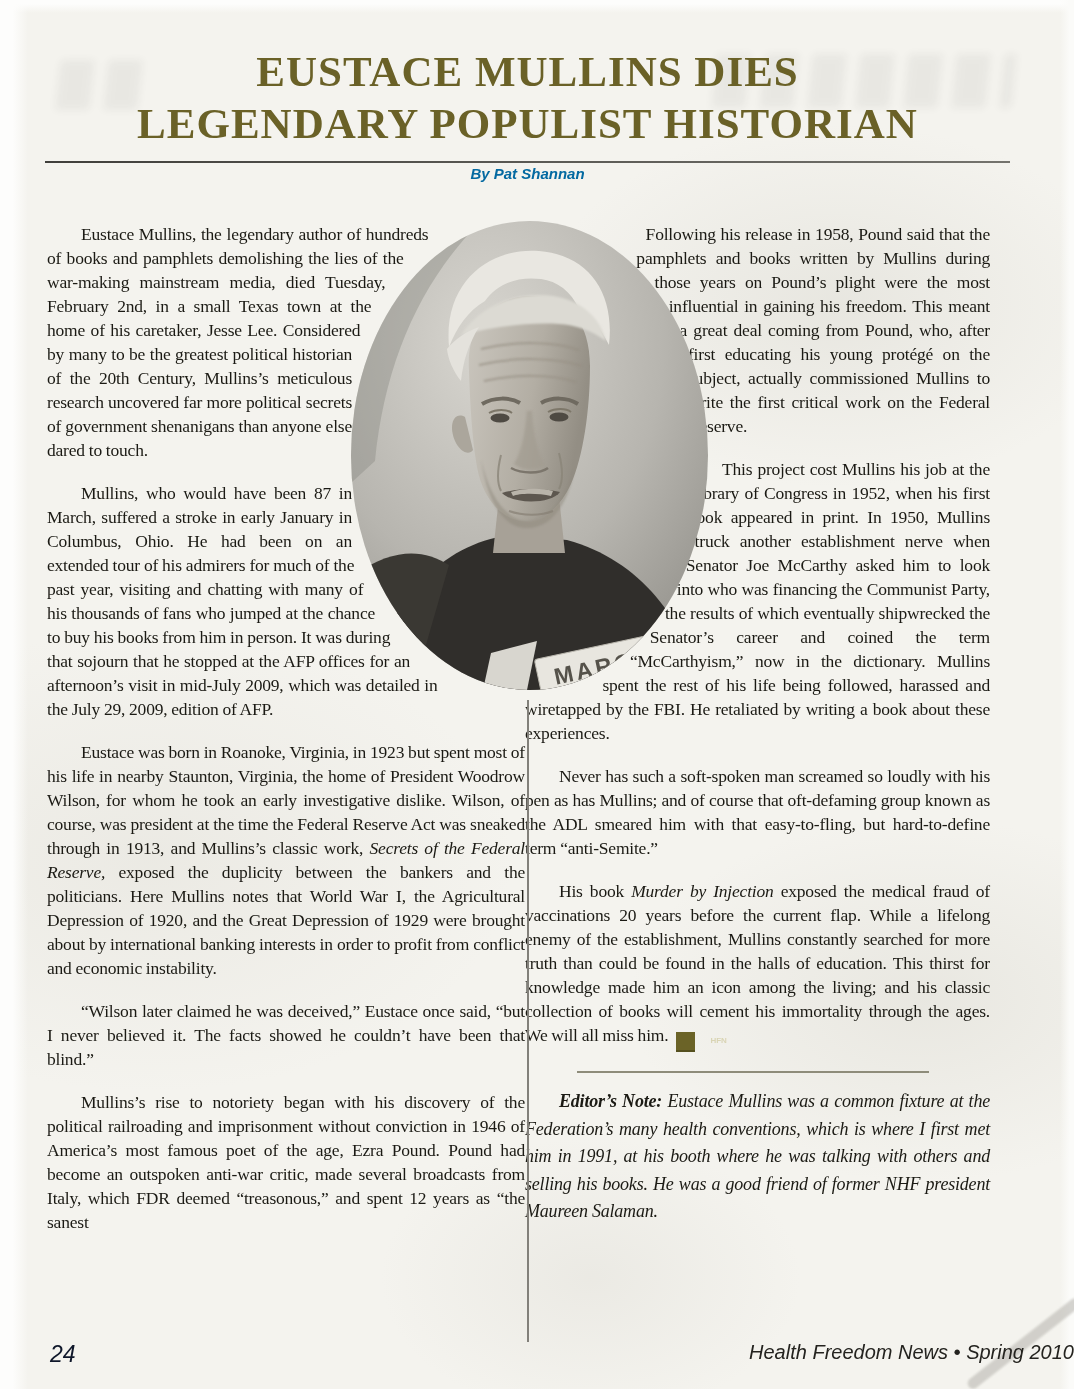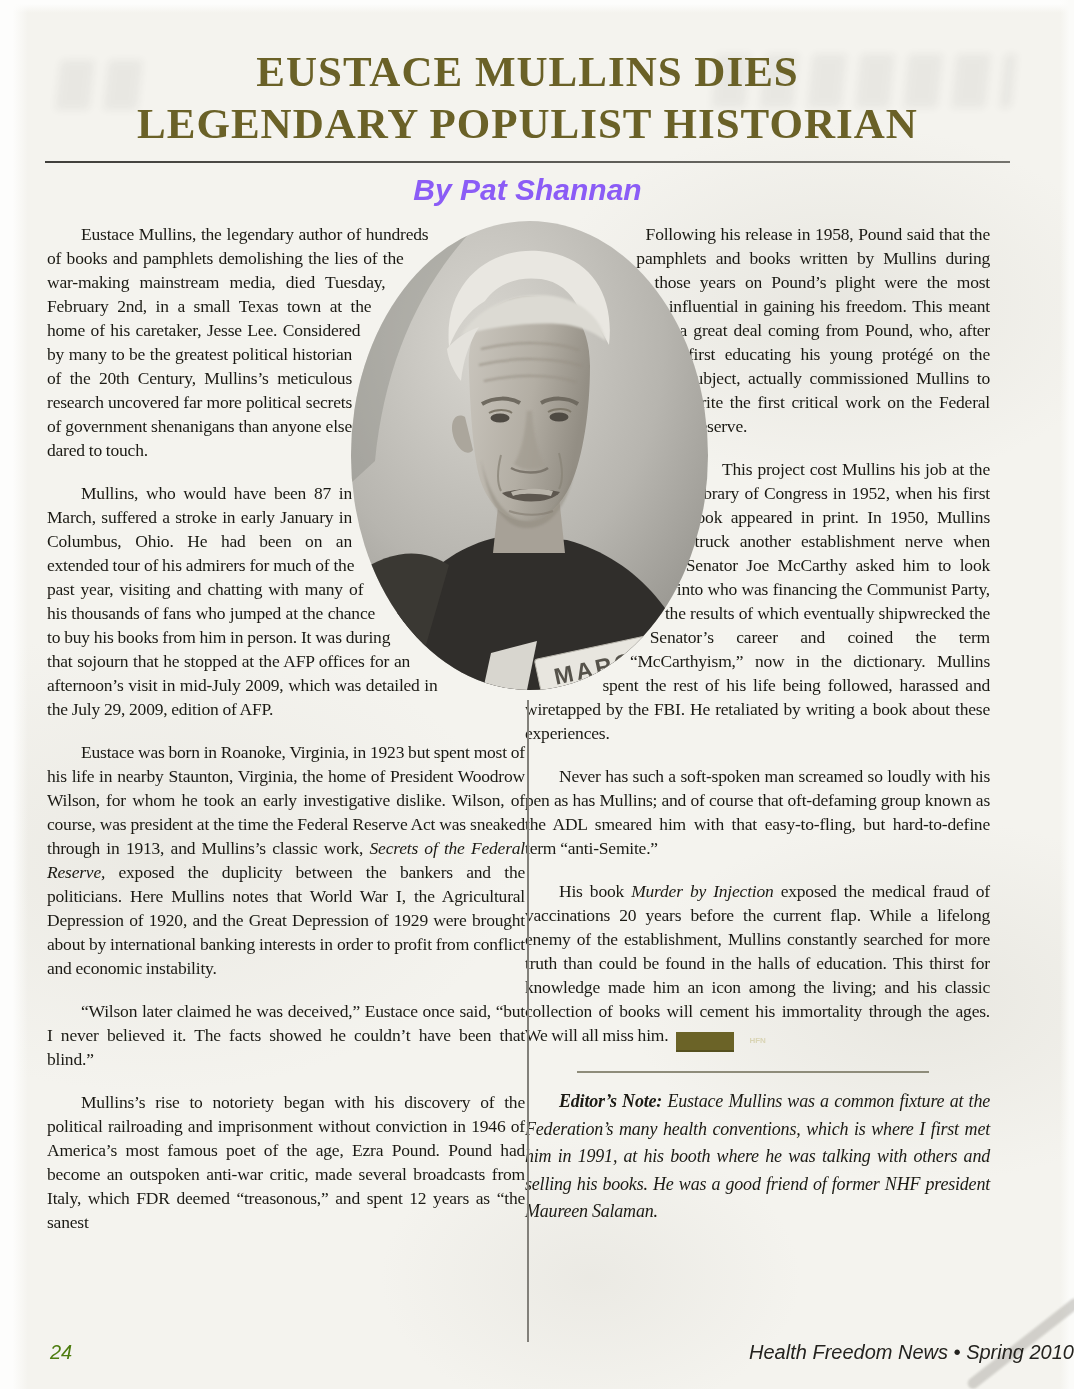--- a/index.html
+++ b/index.html
@@ -25,51 +25,50 @@
   .edge-right { position:absolute; right:0; top:0; bottom:0; width:14px; background:linear-gradient(270deg,#fbfbf9 30%,rgba(251,251,249,0)); }
   .stain-br   { position:absolute; width:140px; height:11px; right:-20px; bottom:40px; background:#b5b3ad; opacity:.55; transform:rotate(-38deg); border-radius:6px; filter:blur(1px); }
   .ghost { position:absolute; opacity:.05; filter:blur(4px); transform:skewX(-6deg); background:repeating-linear-gradient(90deg,#20201c 0 34px, transparent 34px 48px); }
   .ghost.g1 { top:54px; right:60px; width:300px; height:54px; }
   .ghost.g2 { top:60px; left:58px; width:92px; height:50px; }
 
   
   .masthead { position:absolute; left:45px; right:64px; top:46px; text-align:center; }
   .headline { font-weight:700; font-size:43px; line-height:52px; letter-spacing:1px; color:#6a6127; }
   .title-rule { height:2px; margin-top:11px; background:linear-gradient(90deg,#403f3b,#74736d); }
-  .byline { margin-top:10px; font-family:"Liberation Sans",sans-serif; font-style:italic; font-weight:700; font-size:30px; color:#8b5cf6; }
+  .byline { margin-top:2px; font-family:"Liberation Sans",sans-serif; font-style:italic; font-weight:700; font-size:15px; color:#0369a1; }
 
   
   .columns { position:absolute; left:47px; top:222px; width:963px; display:flex; }
   .col { text-align:justify; font-size:17.5px; line-height:24px; letter-spacing:-0.2px; word-spacing:-0.3px; }
   .col-left  { width:478px; }
   .col-right { width:465px; }
   .col p { margin:0 0 19px 0; text-indent:34px; }
   .oval-spacer-left  { float:right; width:173px; height:469px; shape-outside:ellipse(178px 235px at 178px 234px); shape-margin:13px; }
   .oval-spacer-right { float:left;  width:163px; height:469px; shape-outside:ellipse(178px 235px at -15px 234px); shape-margin:13px; }
 
   .note-rule { width:352px; height:2px; background:#8e8c7a; margin:8px 0 15px 52px; }
   .editor-note { font-style:italic; font-size:18px; line-height:27.5px; text-align:justify; margin:0; }
   .note-label { font-weight:700; }
 
   .end-mark {
     display:inline-block; width:19px; height:18px; margin-left:8px; vertical-align:-2px;
     background:#6b6327; color:#d9d4b4; font-family:"Liberation Sans",sans-serif;
     font-size:8px; font-weight:700; line-height:18px; text-align:center; letter-spacing:0;
     border-bottom:2px solid #55501f;
-    padding-left:39px;
   }
 
   
   .photo { position:absolute; left:351px; top:221px; width:357px; height:469px; }
   .photo svg { display:block; width:100%; height:100%; }
 
   .col-divider { position:absolute; left:527px; top:700px; width:2px; height:642px; background:#82807a; }
 
   
-  .footer-num   { position:absolute; left:50px; top:1341px; font-family:"Liberation Sans",sans-serif; font-style:italic; font-size:20px; color:#4d7c0f; }
+  .footer-num   { position:absolute; left:50px; top:1341px; font-family:"Liberation Sans",sans-serif; font-style:italic; font-size:23px; color:#0f172a; }
   .footer-issue { position:absolute; left:0; right:0; top:1341px; text-align:right; font-family:"Liberation Sans",sans-serif; font-style:italic; font-size:20px; color:#24231f; }
 </style>
 </head>
 <body>
 
 <div class="page">
 
   <div class="edge-left"></div>
   <div class="edge-top"></div>
   <div class="edge-right"></div>

